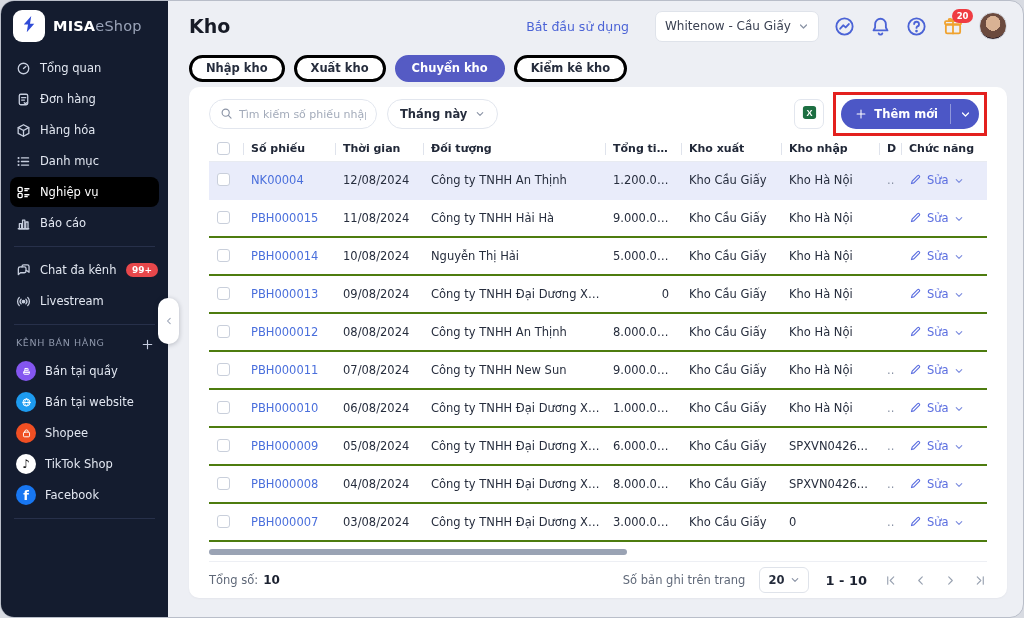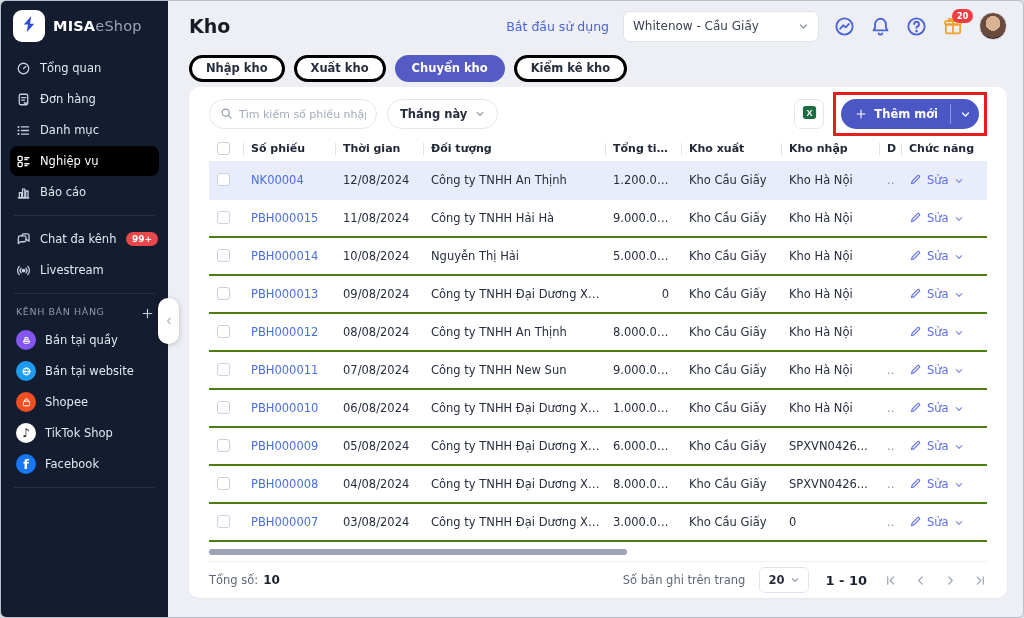--- a/index.html
+++ b/index.html
@@ -1,18 +1,18 @@
 <!DOCTYPE html>
 <html><head>
 <meta charset="utf-8">
 <style>
   * { box-sizing: border-box; margin: 0; padding: 0; }
   html,body { background:#d8dbe2; }
   body { display:flex; justify-content:center; align-items:flex-start; font-family:"DejaVu Sans","Liberation Sans",sans-serif; }
-  .app { width:1024px; height:618px; display:flex; background:#edeff4; border-radius:6px; overflow:hidden; border:1px solid #b9bec9; position:relative; }
+  .app { width:1024px; height:618px; display:flex; background:#edeff4; border-radius:14px; overflow:hidden; border:1px solid #b9bec9; position:relative; }
 
   
   .sidebar { width:167px; min-width:167px; background:#141c2f; color:#dfe4ee; display:flex; flex-direction:column; padding-top:9px; position:relative; }
   .logo-row { display:flex; align-items:center; gap:8px; padding:0 0 10px 12px; }
   .logo-badge { width:32px; height:32px; background:#fff; border-radius:9px; display:grid; place-items:center; }
   .logo-badge svg { width:20px; height:20px; }
   .logo-text { font-size:14.5px; letter-spacing:.2px; }
   .logo-bold { font-weight:bold; color:#fff; }
   .logo-light { color:#9aa3b8; }
   .menu-item { height:30px; margin:1px 0; display:flex; align-items:center; gap:9px; padding:0 10px 0 15px; font-size:11.5px; color:#e2e7f1; cursor:pointer; }
@@ -30,21 +30,21 @@
   .ch-icon svg { width:11px; height:11px; }
   .collapse-handle { position:absolute; left:157px; top:297px; width:21px; height:46px; background:#fff; border-radius:10px; box-shadow:0 1px 5px rgba(15,22,40,.25); display:grid; place-items:center; color:#9aa3b5; z-index:6; cursor:pointer; }
   .collapse-handle svg { width:12px; height:12px; }
 
   
   .main { flex:1; display:flex; flex-direction:column; padding:0 16px 0 21px; min-width:0; }
   .hdr-row { height:46px; display:flex; align-items:center; margin-top:2px; }
   .page-title { font-size:19px; font-weight:bold; color:#171b26; }
   .hdr-right { margin-left:auto; display:flex; align-items:center; gap:14px; }
   .start-link { color:#4b63d6; font-size:12.5px; cursor:pointer; }
-  .store-select { width:196px; height:31px; background:#fff; border:1px solid #dfe3ea; border-radius:7px; display:flex; align-items:center; padding:0 9px; font-size:12px; color:#3a4152; cursor:pointer; }
+  .store-select { width:164px; height:31px; background:#fff; border:1px solid #dfe3ea; border-radius:7px; display:flex; align-items:center; padding:0 9px; font-size:12px; color:#3a4152; cursor:pointer;margin-left:12px; }
   .store-select .chev { margin-left:auto; color:#8a93a5; width:11px; height:11px; }
   .hicon { width:22px; height:22px; color:#4b63d6; display:grid; place-items:center; cursor:pointer; }
   .hicon svg { width:21px; height:21px; }
   .giftwrap { position:relative; width:24px; height:24px; cursor:pointer; }
   .giftwrap .gi { width:24px; height:24px; display:grid; place-items:center; }
   .giftwrap .gi svg { width:22px; height:22px; }
   .gift-badge { position:absolute; top:-5px; right:-8px; background:#ef3c42; color:#fff; font-size:8.5px; font-weight:bold; border-radius:999px; padding:2px 4.5px; }
   .avatar { width:28px; height:28px; border-radius:50%; background:radial-gradient(circle at 50% 40%, #d9b294 0 36%, #6b4a3e 37% 70%, #33232a 71%); border:1px solid #d8dce4; cursor:pointer; }
 
   .tabs-row { height:38px; display:flex; align-items:center; gap:9px; }
@@ -140,20 +140,29 @@
               <rect x="3.5" y="2.4" width="9" height="11.2" rx="1.6"></rect>
               <path d="M6 6h4.4M6 8.6h3"></path>
               <path d="M8.8 11.4l1.3 1.2 1.3-1.2"></path>
             </svg>
           </span>
           <span>Đơn hàng</span>
         </div>
         <div class="menu-item">
           <span class="mi-icon">
             <svg viewBox="0 0 16 16" fill="none" stroke="currentColor" stroke-width="1.4" stroke-linecap="round" stroke-linejoin="round">
+              <path d="M8 1.9l5.7 3v6.2L8 14.1l-5.7-3V4.9z"></path>
+              <path d="M2.5 5L8 8l5.5-3M8 8v6"></path>
+            </svg>
+          </span>
+          <span>Hàng hóa</span>
+        </div>
+        <div class="menu-item">
+          <span class="mi-icon">
+            <svg viewBox="0 0 16 16" fill="none" stroke="currentColor" stroke-width="1.4" stroke-linecap="round" stroke-linejoin="round">
               <path d="M5.8 4.2h7.6M5.8 8h7.6M5.8 11.8h7.6"></path>
               <path d="M2.7 4.2h.01M2.7 8h.01M2.7 11.8h.01" stroke-width="2.2"></path>
             </svg>
           </span>
           <span>Danh mục</span>
         </div>
         <div class="menu-item active">
           <span class="mi-icon">
             <svg viewBox="0 0 16 16" fill="none" stroke="currentColor" stroke-width="1.4" stroke-linecap="round" stroke-linejoin="round">
               <rect x="2.2" y="2.6" width="4.4" height="4.4" rx="1.2"></rect>

